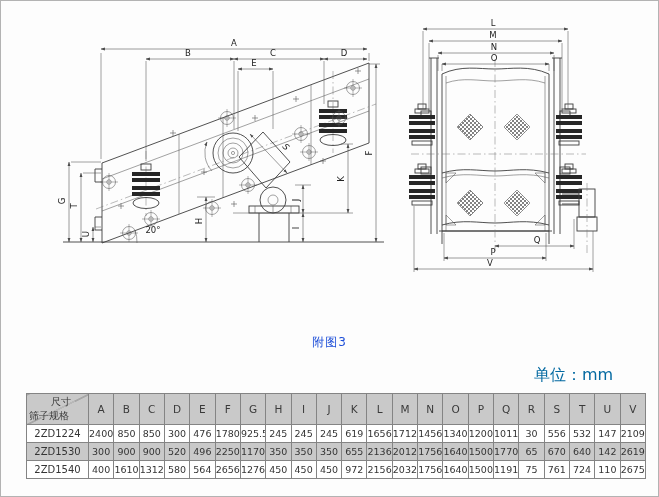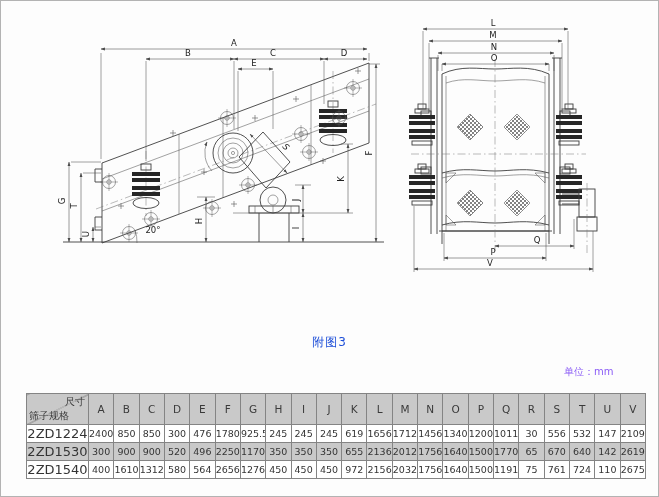--- a/index.html
+++ b/index.html
@@ -11,32 +11,32 @@
   .pl{stroke:#3d3d3d;stroke-width:0.9;fill:none;}
   .tl{stroke:#555;stroke-width:0.55;fill:none;}
   .dim{stroke:#4a4a4a;stroke-width:0.55;fill:none;marker-start:url(#ar);marker-end:url(#ar);}
   .cl{stroke:#777;stroke-width:0.5;fill:none;stroke-dasharray:8 3 1.5 3;}
   .blk{fill:#262626;stroke:none;}
   .lbl{font-size:8.5px;fill:#222;font-family:"DejaVu Sans",sans-serif;text-anchor:middle;}
   .mesh-d{fill:url(#mesh);stroke:#555;stroke-width:0.6;}
   
   .caption{position:absolute;left:0;right:0;top:333px;text-align:center;
     font-size:12px;color:#1d4ed8;letter-spacing:1px;}
-  .unit{position:absolute;left:563px;top:364px;font-size:10px;color:#8b5cf6;}
+  .unit{position:absolute;left:533px;top:364px;font-size:16px;color:#0369a1;}
   
   table.spec{position:absolute;left:25px;top:392px;width:620px;border-collapse:collapse;
     table-layout:fixed;font-size:9.5px;color:#343434;background:#fff;}
   .spec th,.spec td{border:1px solid #848484;text-align:center;padding:0;
     white-space:nowrap;overflow:hidden;height:17px;font-weight:normal;}
   .spec thead th{background:#c9c9c9;height:30px;font-size:10.5px;color:#3a3a3a;}
   .spec tbody tr.alt td,.spec tbody tr.alt th{background:#c9c9c9;}
-  .spec tbody th.model{font-size:13px;}
+  .spec tbody th.model{font-size:10px;}
   .spec th.corner{position:relative;padding:0;background:
     linear-gradient(to bottom right,rgba(0,0,0,0) 49.4%,#848484 49.4%,#848484 50.6%,rgba(0,0,0,0) 50.6%),#c9c9c9;}
-  .corner-top{position:absolute;top:1px;right:3px;font-size:10px;text-align:center;}
+  .corner-top{position:absolute;top:1px;right:17px;font-size:10px;text-align:center;}
   .corner-bottom{position:absolute;bottom:1px;left:2px;font-size:10px;text-align:right;}
 </style>
 </head>
 <body>
 
 <div class="canvas">
 
   <svg width="659" height="388" viewBox="0 0 659 388">
     <defs>
       <marker id="ar" viewBox="0 0 10 10" refX="9" refY="5" markerWidth="8" markerHeight="8" orient="auto-start-reverse">

